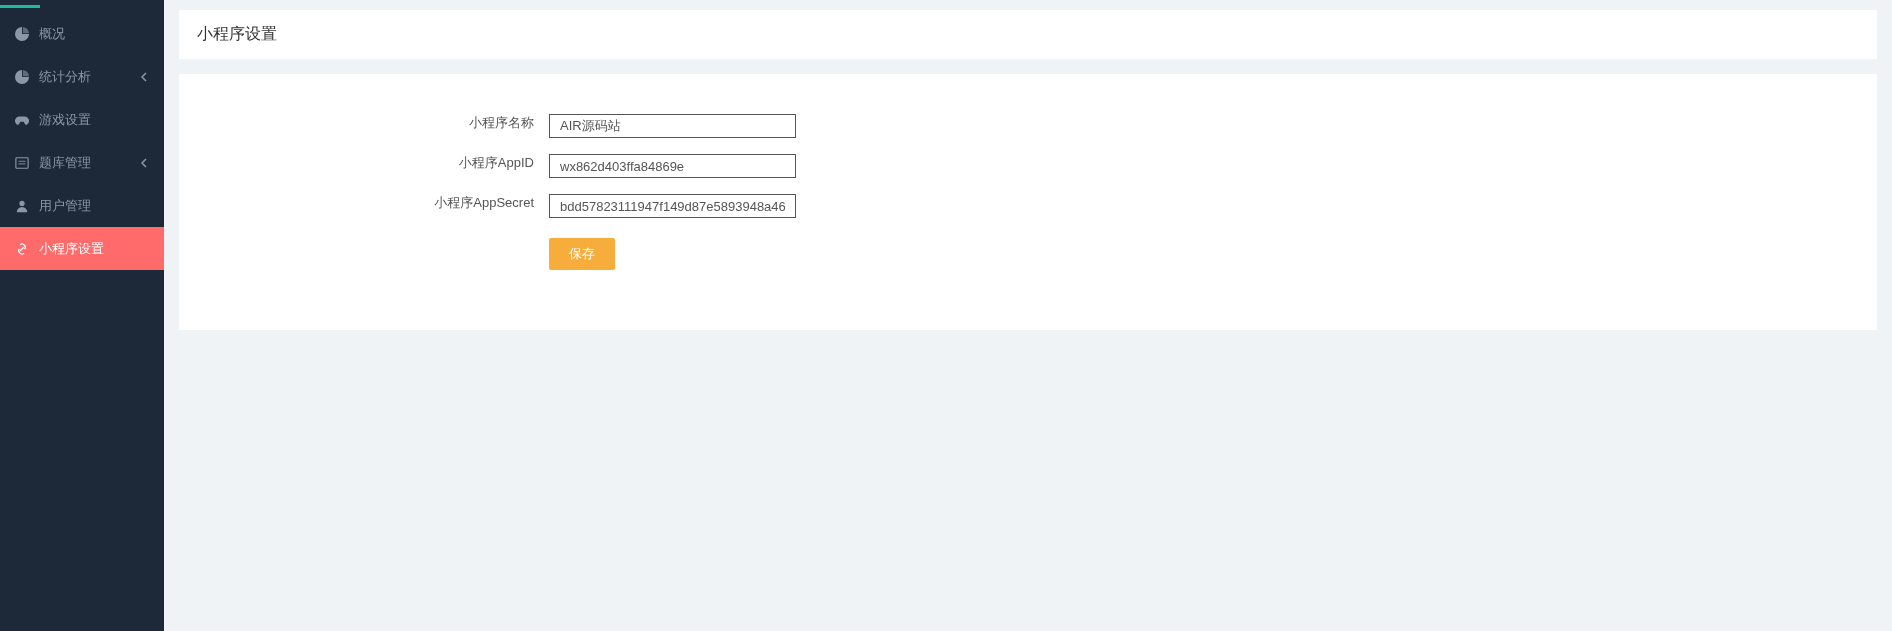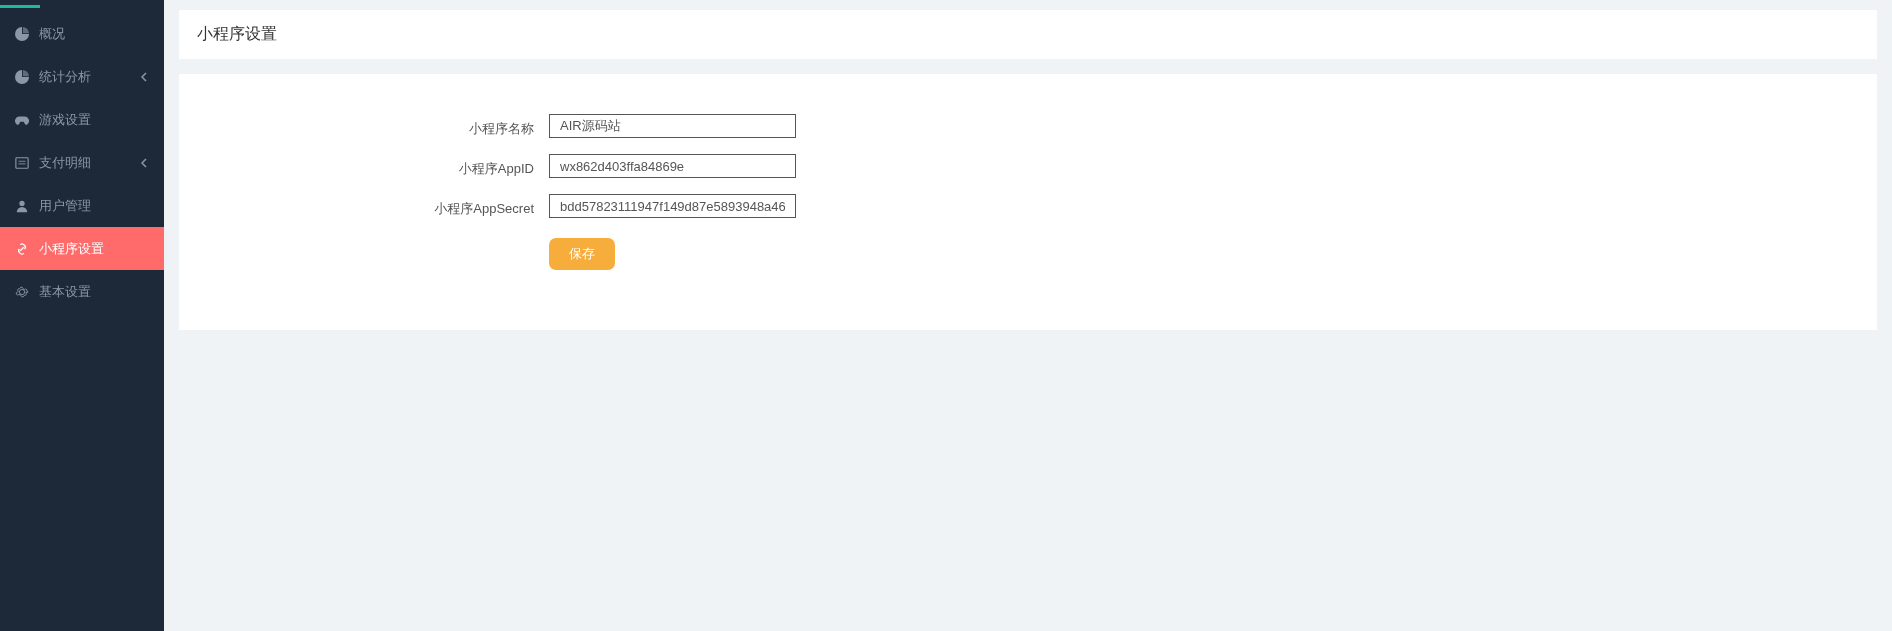--- a/index.html
+++ b/index.html
@@ -84,21 +84,21 @@
       font-size: 16px;
       color: #333;
       font-weight: normal;
     }
     .panel-body {
       background: #fff;
       padding: 40px 20px 60px 20px;
     }
     .form-row {
       display: flex;
-      align-items: flex-end;
+      align-items: flex-start;
       margin-bottom: 16px;
     }
     .form-label {
       width: 350px;
       text-align: right;
       padding-right: 15px;
       color: #555;
       font-size: 13px;
     }
     .form-input {
@@ -115,21 +115,21 @@
       padding-left: 350px;
       margin-top: 20px;
     }
     .btn-save {
       background: #f6ad3c;
       color: #fff;
       border: none;
       padding: 7px 20px;
       font-size: 13px;
       cursor: pointer;
-      border-radius: 7px;
+      border-radius: 2px;
     }
   </style>
 </head>
 <body>
 
 <div class="layout">
   <aside class="sidebar">
     <div class="brand-strip"></div>
 
     <div class="nav-item">
@@ -167,21 +167,21 @@
     </div>
 
     <div class="nav-item">
       <span class="nav-icon">
         <svg viewBox="0 0 16 16">
             <rect x="1" y="2" width="14" height="12" rx="1" fill="none" stroke="currentColor" stroke-width="1.3"></rect>
             <line x1="4" y1="6" x2="12" y2="6" stroke="currentColor"></line>
             <line x1="4" y1="9" x2="12" y2="9" stroke="currentColor"></line>
           </svg>
       </span>
-      <span class="nav-label">支付明细</span>
+      <span class="nav-label">题库管理</span>
       <span class="chevron">
         <svg viewBox="0 0 10 10">
             <path d="M7 1 L3 5 L7 9" stroke="currentColor" fill="none" stroke-width="1.5"></path>
           </svg>
       </span>
     </div>
 
     <div class="nav-item">
       <span class="nav-icon">
         <svg viewBox="0 0 16 16">
@@ -197,28 +197,20 @@
 
     <div class="nav-item active">
       <span class="nav-icon">
         <svg viewBox="0 0 16 16">
             <path d="M6 10l4-4M5 8a3 3 0 0 0 0 4l1 1a3 3 0 0 0 4 0M11 8a3 3 0 0 0 0-4l-1-1a3 3 0 0 0-4 0" fill="none" stroke="currentColor" stroke-width="1.5"></path>
           </svg>
       </span>
       <span class="nav-label">小程序设置</span>
     </div>
 
-    <div class="nav-item">
-      <span class="nav-icon">
-        <svg viewBox="0 0 16 16">
-            <path d="M8 5a3 3 0 1 0 0 6 3 3 0 0 0 0-6zm7 3l-1.5-.8.1-1.7-1.5-1-1.5.8L9 4l-.8-1.5h-1.7L5.5 4l-1.6.3-1 1.5.8 1.5L3 8l-1.5.8.1 1.7 1.5 1 1.5-.8L7 12l.8 1.5h1.7l1-1.5 1.6-.3 1-1.5-.8-1.5L15 8z" fill="none" stroke="currentColor" stroke-width="1"></path>
-          </svg>
-      </span>
-      <span class="nav-label">基本设置</span>
-    </div>
   </aside>
 
   <main class="main">
     <div class="panel-header">
       <h2 class="panel-title">小程序设置</h2>
     </div>
 
     <div class="panel-body">
       <div class="form-row">
         <label class="form-label">小程序名称</label>

